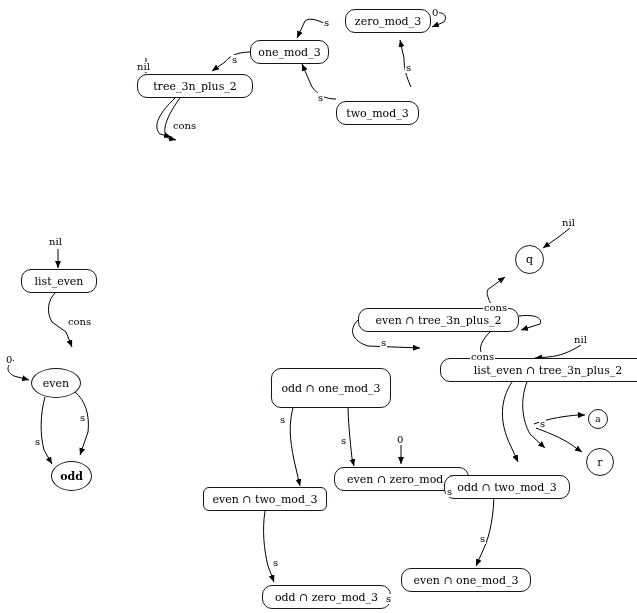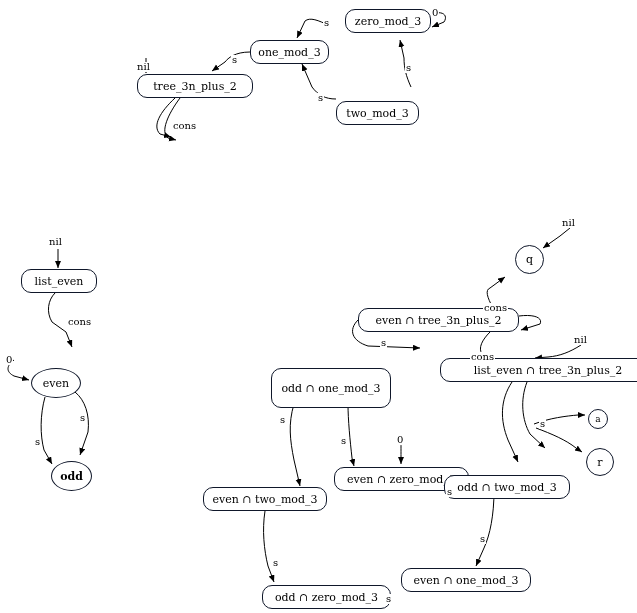--- a/index.html
+++ b/index.html
@@ -110,21 +110,21 @@
   <div class="node rounded" style="left:21px;top:269px;width:76px;height:24px;">list_even</div>
   <div class="node circle" style="left:31px;top:368px;width:50px;height:30px;">even</div>
   <div class="node circle" style="left:51px;top:461px;width:41px;height:30px;font-weight:bold;">odd</div>
 
   <div class="node circle" style="left:515px;top:245px;width:29px;height:29px;">q</div>
   <div class="node rounded" style="left:358px;top:308px;width:161px;height:24px;">even ∩ tree_3n_plus_2</div>
   <div class="node rounded" style="left:440px;top:358px;width:216px;height:24px;">list_even ∩ tree_3n_plus_2</div>
   <div class="node rounded" style="left:271px;top:368px;width:120px;height:40px;">odd ∩ one_mod_3</div>
   <div class="node rounded" style="left:334px;top:467px;width:135px;height:24px;">even ∩ zero_mod_3</div>
   <div class="node rounded" style="left:444px;top:467px;width:126px;height:24px;margin-top:8px;">odd ∩ two_mod_3</div>
-  <div class="node rounded" style="left:203px;top:487px;width:124px;height:24px;">even ∩ two_mod_3</div>
+  <div class="node rounded" style="left:203px;top:487px;width:124px;height:24px;border-radius:6px;">even ∩ two_mod_3</div>
   <div class="node rounded" style="left:262px;top:585px;width:129px;height:24px;">odd ∩ zero_mod_3</div>
   <div class="node rounded" style="left:377px;top:568px;width:130px;height:24px;margin-left:24px;">even ∩ one_mod_3</div>
   <div class="node circle" style="left:588px;top:409px;width:20px;height:20px;font-size:9px;">a</div>
   <div class="node circle" style="left:586px;top:448px;width:28px;height:28px;">r</div>
 
   <div class="elabel" style="left:136px;top:62px;">nil</div>
   <div class="elabel" style="left:231px;top:55px;">s</div>
   <div class="elabel" style="left:172px;top:121px;">cons</div>
   <div class="elabel" style="left:323px;top:18px;">s</div>
   <div class="elabel" style="left:431px;top:8px;">0</div>

